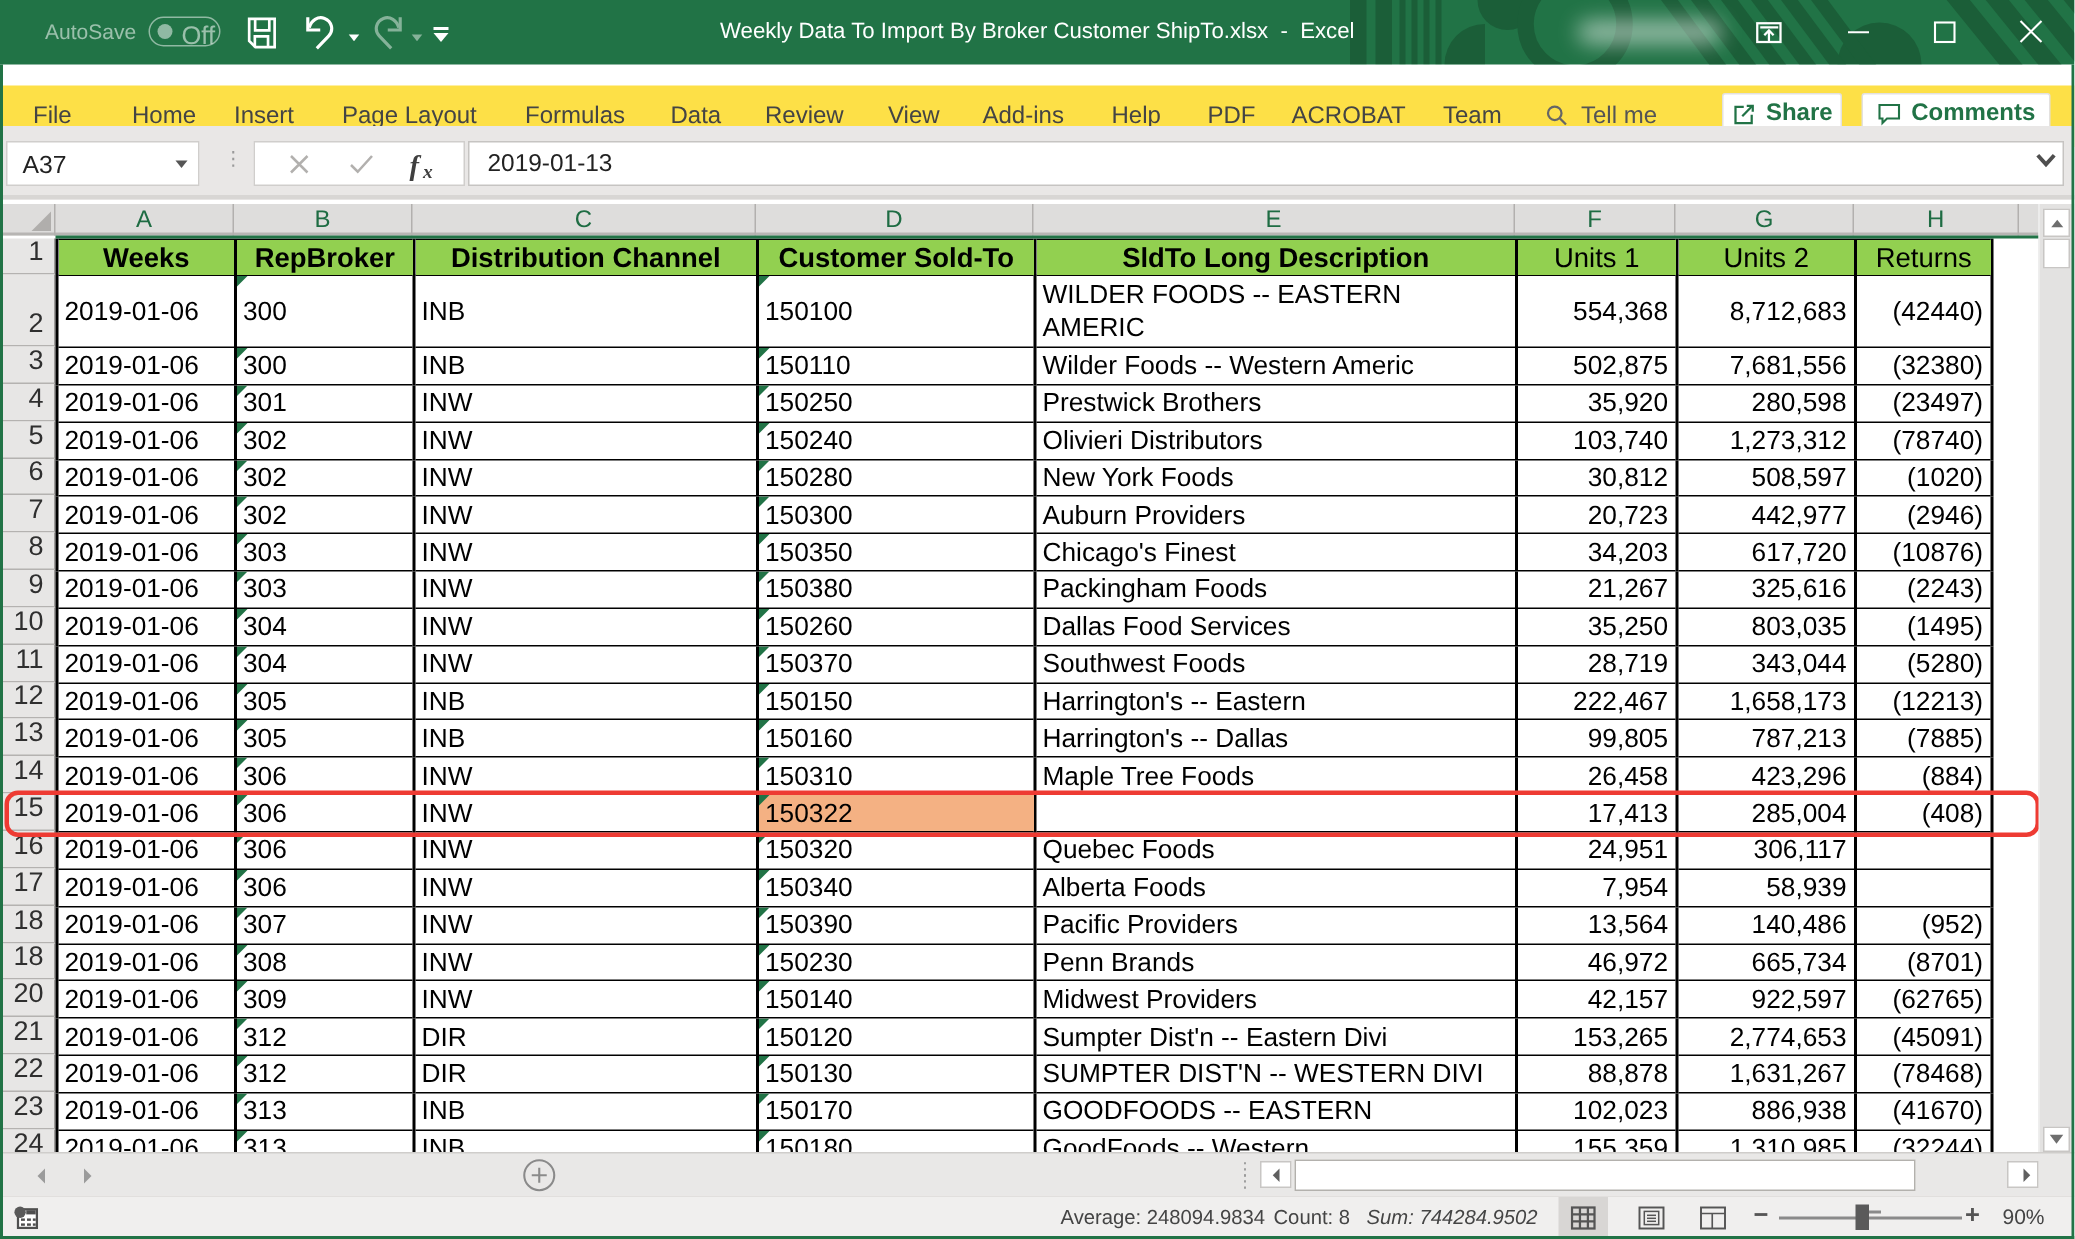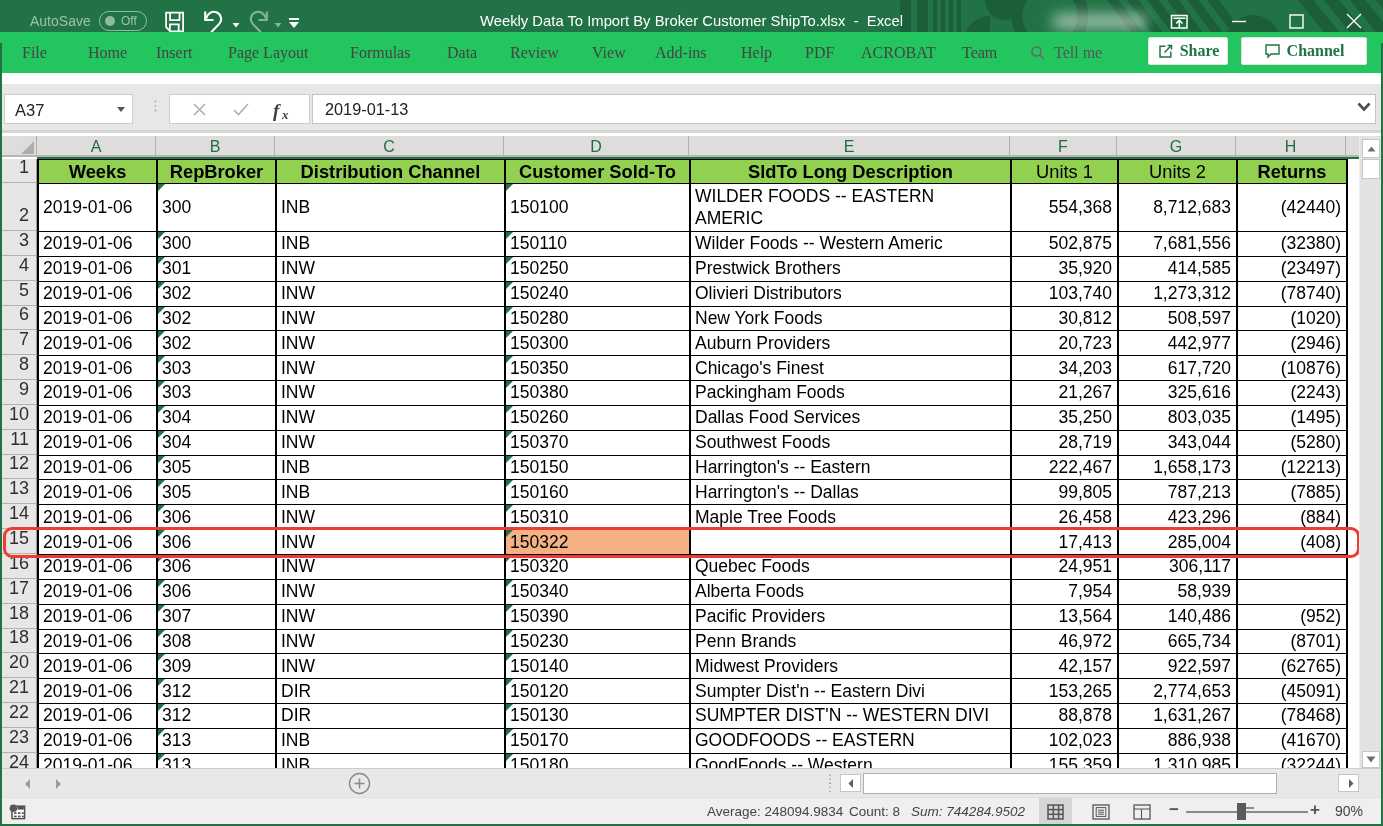--- a/index.html
+++ b/index.html
@@ -5,28 +5,28 @@
 * { margin:0; padding:0; box-sizing:border-box; }
 html,body { width:1383px; height:826px; overflow:hidden; font-family:"Liberation Sans", sans-serif; }
 #app { position:relative; width:1383px; height:826px; background:#fff; }
 
 
 #titlebar { position:absolute; left:0; top:0; width:1383px; height:43px; background:#217346; overflow:hidden; }
 #deco { position:absolute; right:0; top:0; }
 #autosave { position:absolute; left:30px; top:13px; color:rgba(255,255,255,0.55); font-size:14px; }
 #asw { position:absolute; left:99px; top:11px; width:48px; height:20px; border:1px solid rgba(255,255,255,0.5); border-radius:10px; }
 #asw .dot { position:absolute; left:5px; top:4px; width:10px; height:10px; border-radius:50%; background:rgba(255,255,255,0.5); }
-#asw .lbl { position:absolute; left:21px; top:2px; color:rgba(255,255,255,0.55); font-size:12px; }
+#asw .lbl { position:absolute; left:21px; top:2px; color:rgba(255,255,255,0.55); font-size:17px; }
 .qat { position:absolute; top:0; height:43px; display:flex; align-items:center; }
 #title { position:absolute; left:0; top:0; width:1383px; height:43px; text-align:center; line-height:43px; color:#fff; font-size:14.8px; }
 #username { position:absolute; left:1052px; top:14px; width:96px; height:15px; background:rgba(255,255,255,0.55); border-radius:8px; filter:blur(7px); }
 .wbtn { position:absolute; top:0; width:46px; height:43px; color:#fff; }
 
 
-#menurow { position:absolute; left:0; top:32px; width:1383px; height:41px; background:#22c55e;font-family:Liberation Serif, serif; }
+#menurow { position:absolute; left:0; top:57px; width:1383px; height:41px; background:#fde047; }
 .mi { position:absolute; top:0; height:41px; line-height:41px; font-size:16px; color:#444; }
 .btnbox { position:absolute; top:5px; height:28px; background:#fff; border:1px solid #e3e1df; border-radius:2px; color:#217346; font-size:16px; display:flex; align-items:center; justify-content:center; gap:6px; }
 
 
 #formrow { position:absolute; left:0; top:84px; width:1383px; height:49px; background:#e9e7e6; border-bottom:3px solid #d8d6d4;}
 .whitebox { position:absolute; background:#fff; border:1px solid #d0cecc; }
 
 
 #sheet { position:absolute; left:0; top:136px; width:1359px; height:632px; background:#fff; overflow:hidden; }
 #colheads { position:absolute; left:0; top:0; width:1359px; height:21px; background:#dedddc; border-bottom:2px solid #b7b5b3; }
@@ -173,21 +173,21 @@
           <path d="M13.8 8.5 V14 H3 V3.2 h5.5"></path>
           <path d="M7.5 9.5 L14 2.8"></path>
           <path d="M10.5 2.5 h4 v4"></path>
         </svg>
       <span style="font-weight:bold;">Share</span>
     </div>
     <div class="btnbox" style="left:1241px; width:126px;">
       <svg width="17" height="16" viewBox="0 0 17 16" fill="none" stroke="#217346" stroke-width="1.4">
           <path d="M2 2 h13 v9 h-8 l-3 3 v-3 h-2 z"></path>
         </svg>
-      <span style="font-weight:bold;">Channel</span>
+      <span style="font-weight:bold;">Comments</span>
     </div>
   </div>
 
   <div id="formrow">
     <div class="whitebox" style="left:4px; top:10px; width:129px; height:30px; font-size:16.5px; color:#222; line-height:30px; padding-left:10px;">A37</div>
     <svg style="position:absolute; left:116px; top:22px;" width="10" height="8" viewBox="0 0 10 8">
         <path d="M1 1 l4 5 l4 -5 z" fill="#555"></path>
       </svg>
     <div style="position:absolute; left:149px; top:14px; color:#9a9a9a; font-size:13px; letter-spacing:0;">⋮</div>
     <div class="whitebox" style="left:169px; top:10px; width:141px; height:30px;">
@@ -250,21 +250,21 @@
     <table id="tbl">
         <tbody id="tbody">
           <tr class="hdr" style="height:24px;">
             <td style="width:119px;">Weeks</td>
             <td style="width:119px;">RepBroker</td>
             <td style="width:229px;">Distribution Channel</td>
             <td style="width:185px;">Customer Sold-To</td>
             <td style="width:321px;">SldTo Long Description</td>
             <td style="width:107px;font-weight:normal;">Units 1</td>
             <td style="width:119px;font-weight:normal;">Units 2</td>
-            <td style="width:110px;font-weight:bold;">Returns</td>
+            <td style="width:91px;font-weight:normal;">Returns</td>
           </tr>
           <tr style="height:48px;">
             <td class="" style="">2019-01-06</td>
             <td class="" style=""><span class="tri"></span>300</td>
             <td class="" style="">INB</td>
             <td class="" style=""><span class="tri"></span>150100</td>
             <td class="" style="">WILDER FOODS -- EASTERN<br>AMERIC</td>
             <td class="n" style="">554,368</td>
             <td class="n" style="">8,712,683</td>
             <td class="n" style="">(42440)</td>
@@ -279,21 +279,21 @@
             <td class="n" style="">7,681,556</td>
             <td class="n" style="">(32380)</td>
           </tr>
           <tr style="height:24.857px;">
             <td class="" style="">2019-01-06</td>
             <td class="" style=""><span class="tri"></span>301</td>
             <td class="" style="">INW</td>
             <td class="" style=""><span class="tri"></span>150250</td>
             <td class="" style="">Prestwick Brothers</td>
             <td class="n" style="">35,920</td>
-            <td class="n" style="">414,585</td>
+            <td class="n" style="">280,598</td>
             <td class="n" style="">(23497)</td>
           </tr>
           <tr style="height:24.857px;">
             <td class="" style="">2019-01-06</td>
             <td class="" style=""><span class="tri"></span>302</td>
             <td class="" style="">INW</td>
             <td class="" style=""><span class="tri"></span>150240</td>
             <td class="" style="">Olivieri Distributors</td>
             <td class="n" style="">103,740</td>
             <td class="n" style="">1,273,312</td>

